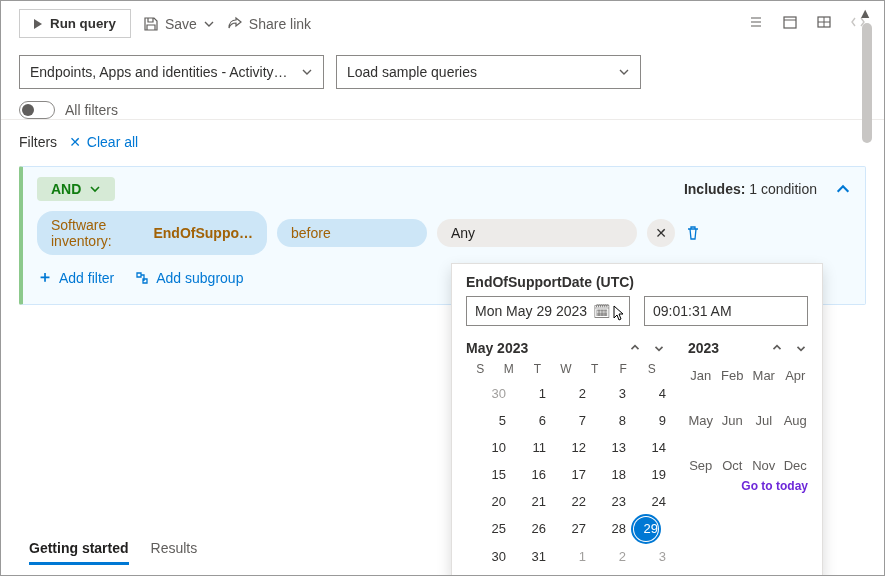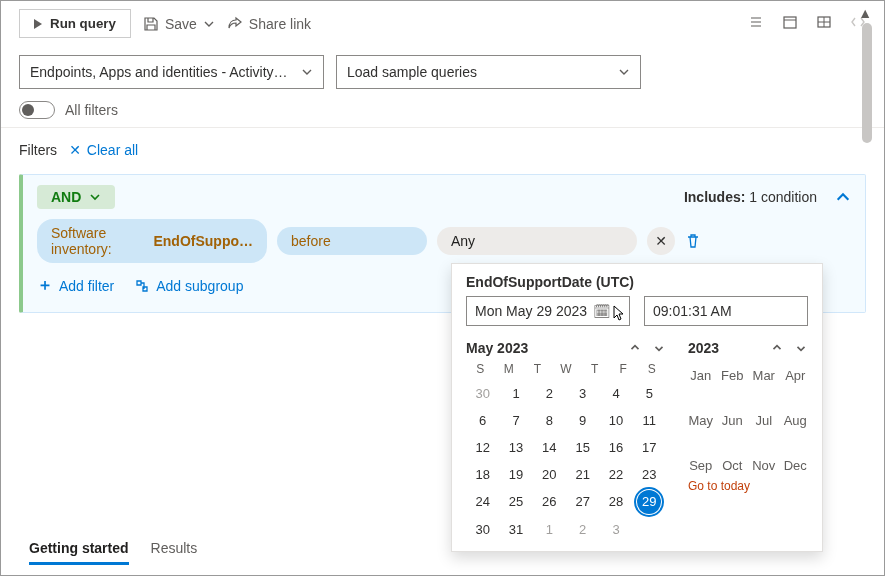--- a/index.html
+++ b/index.html
@@ -8,21 +8,21 @@
   .run-btn { display: flex; align-items: center; gap: 8px; border: 1px solid #ccc; background: #fff; padding: 6px 14px; font-weight: 600; color: #323130; cursor: pointer; }
   .run-btn .tri { display:inline-block; width:0; height:0; border-top:5px solid transparent; border-bottom:5px solid transparent; border-left:8px solid #605e5c; }
   .tool-item { display: flex; align-items: center; gap: 6px; color: #605e5c; cursor: pointer; }
   .tool-right { margin-left: auto; display:flex; gap:18px; color:#605e5c; }
   .ico { display:inline-block; width:16px; height:16px; }
   .dd-row { display:flex; gap:12px; padding: 8px 18px; }
   .dd { border:1px solid #8a8886; padding:8px 10px; display:flex; align-items:center; justify-content:space-between; cursor:pointer; }
   .dd.scope { width: 305px; }
   .dd.load { width: 305px; }
   .chev { width:12px; height:12px; }
-  .allfilters-row { display:flex; align-items:center; gap:10px; padding: 4px 18px 8px; border-bottom:1px solid #edebe9; }
+  .allfilters-row { display:flex; align-items:center; gap:10px; padding: 4px 18px 0; border-bottom:1px solid #edebe9; }
   .toggle { width:36px; height:18px; border-radius:10px; background:#fff; border:1px solid #8a8886; position:relative; cursor:pointer;}
   .toggle::after { content:""; position:absolute; width:12px; height:12px; border-radius:50%; background:#605e5c; top:2px; left:2px;}
   .filters-row { display:flex; align-items:center; gap:12px; padding: 14px 18px 10px; }
   .filters-label { font-size:14px; }
   .clear-all { display:flex; align-items:center; gap:6px; color:#0078d4; cursor:pointer; }
   .x-ico { color:#0078d4; font-size:14px; }
   .group { margin: 6px 18px; border:1px solid #d1e7fa; border-left:4px solid #8cc98c; background:#f4fbff; padding: 10px 14px 16px; border-radius:2px;}
   .group-head { display:flex; align-items:center; padding-bottom:8px; }
   .and-pill { background:#d6ead6; color:#107c10; font-weight:600; padding:4px 14px; border-radius:4px; display:flex; align-items:center; gap:8px; cursor:pointer;}
   .and-pill .chev { color:#107c10; }
@@ -53,27 +53,27 @@
   .pop-in.time { width:170px; }
   .cal-ico { font-size:14px; color:#605e5c; cursor:pointer;}
   .cursor { position:absolute; right:2px; top:8px; font-size:12px;}
   .cal-row { display:flex; margin-top:8px; gap:22px;}
   .cal-left { width:200px; }
   .cal-right { flex:1; }
   .cal-head { display:flex; align-items:center; font-weight:600; padding:6px 0;}
   .cal-nav { margin-left:auto; display:flex; gap:10px; color:#605e5c;}
   .cal-nav span { cursor:pointer; }
   .dow { display:grid; grid-template-columns:repeat(7,1fr); text-align:center; font-size:12px; color:#605e5c; padding-bottom:4px;}
-  .days { display:grid; grid-template-columns:repeat(6,1fr); text-align:center; }
+  .days { display:grid; grid-template-columns:repeat(5,1fr); text-align:right; }
   .days span { padding:6px 0; cursor:pointer; font-size:13px;}
   .days span.mute { color:#a19f9d; }
   .days span.sel { background:#0078d4; color:#fff; border-radius:50%; width:24px; height:24px; line-height:24px; padding:0; margin:2px auto; outline:2px solid #0078d4; outline-offset:1px;}
   .months { display:grid; grid-template-columns:repeat(4,1fr); row-gap:30px; column-gap:6px; font-size:13px; color:#605e5c; padding-top:6px;}
   .months span { cursor:pointer; text-align:center;}
-  .goto { color:#c2410c; font-size:12px; padding-top:6px; cursor:pointer;}
+  .goto { text-align:right; color:#6d28d9; font-size:12px; padding-top:6px; cursor:pointer;font-weight:bold;}
   svg { display:block; }
 </style>
 </head>
 <body>
 
 <div class="toolbar">
   <button class="run-btn">
     <span class="tri"></span>
     <span>Run query</span>
   </button>

